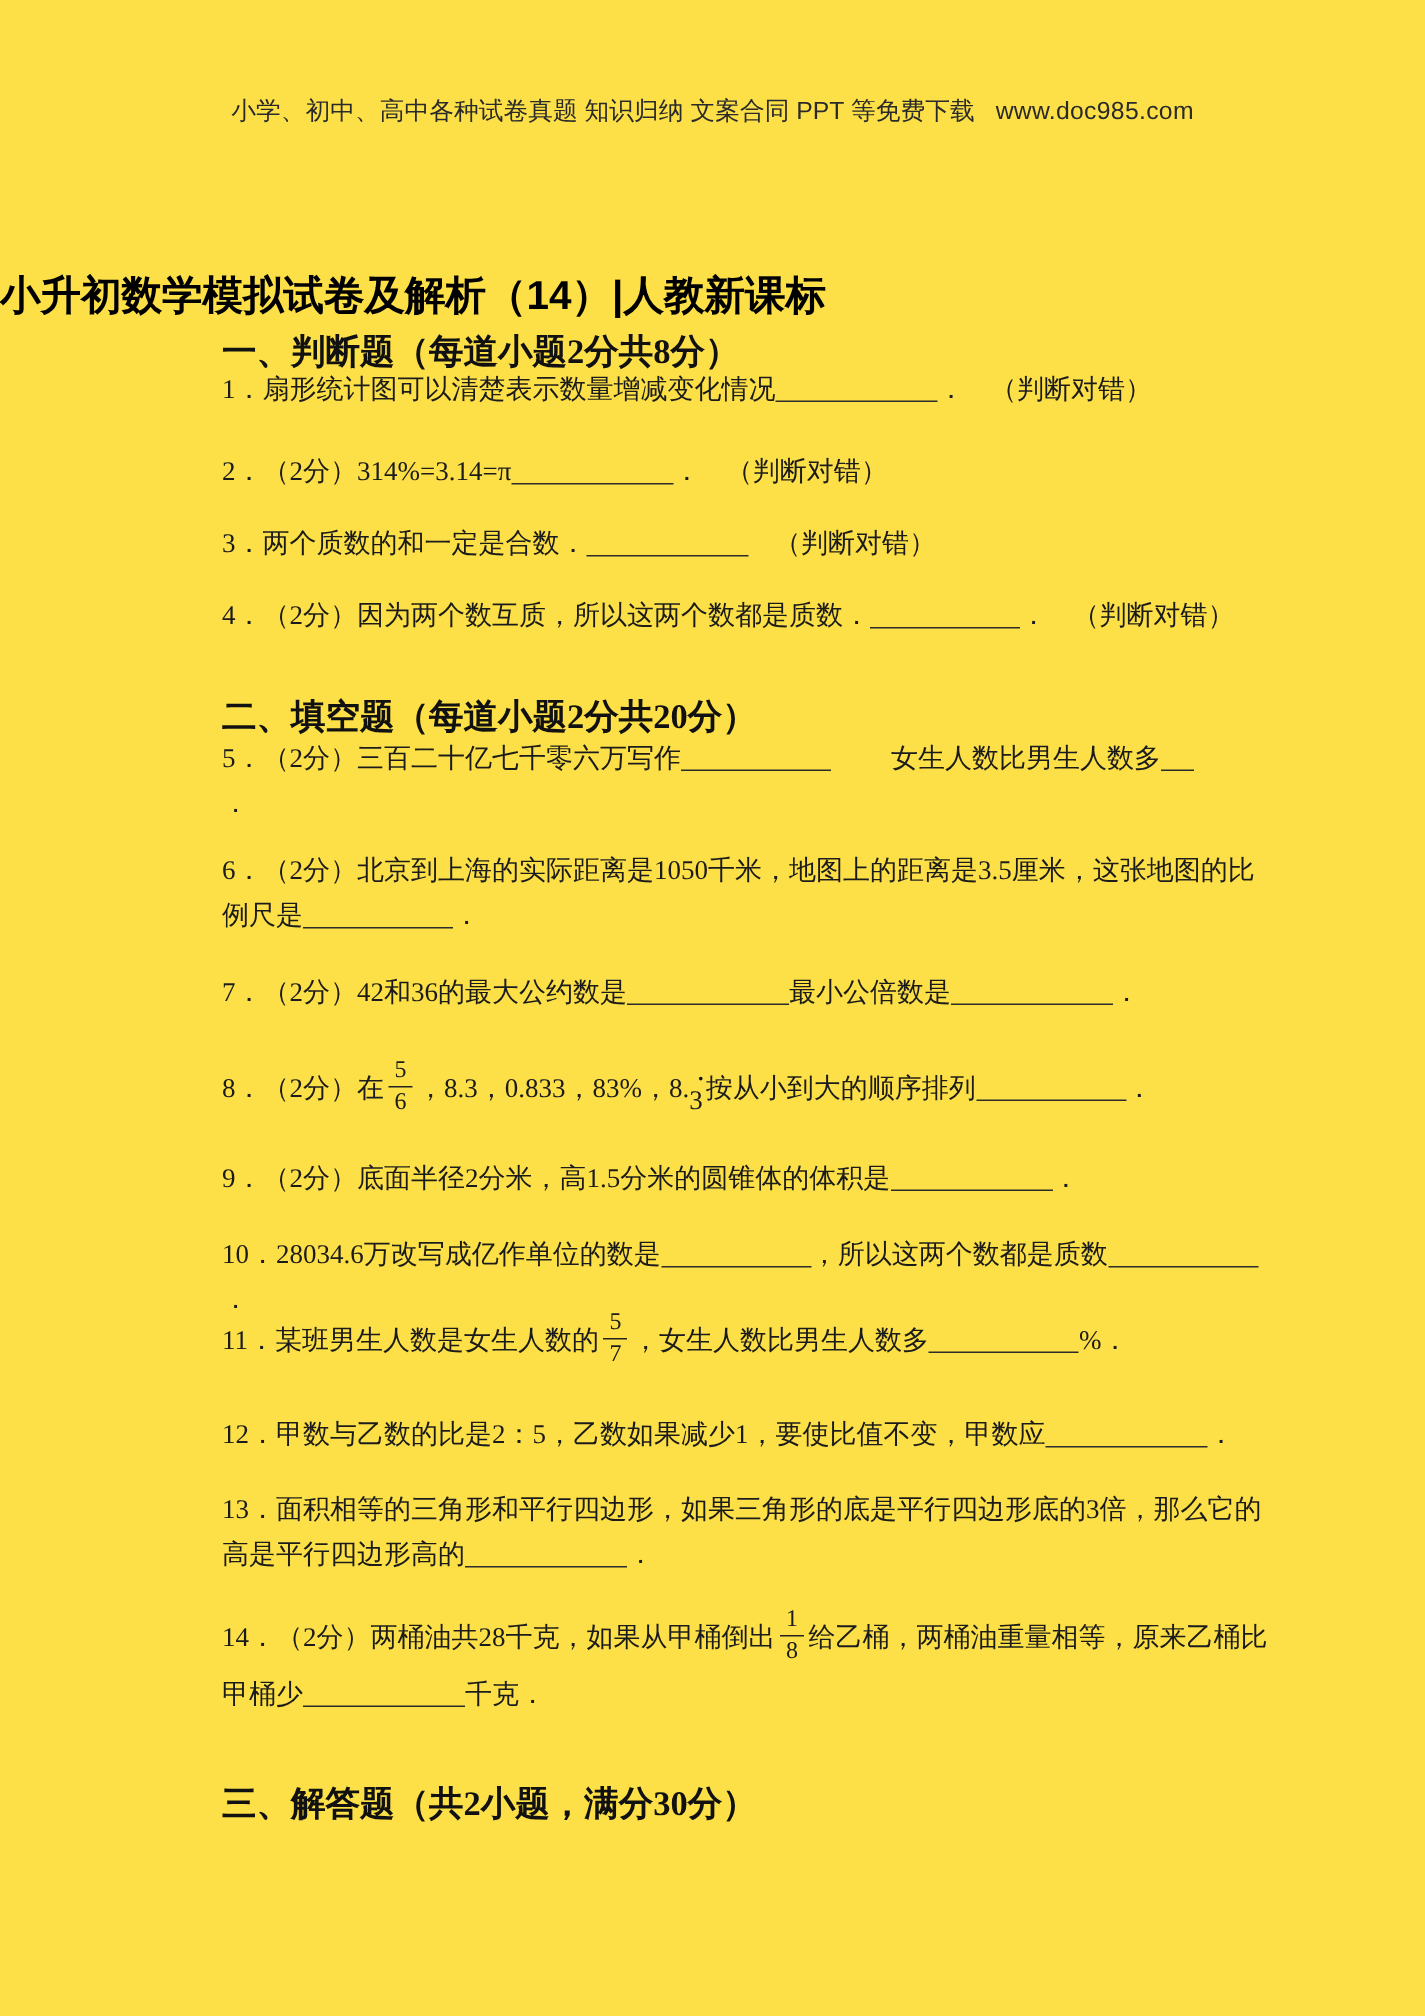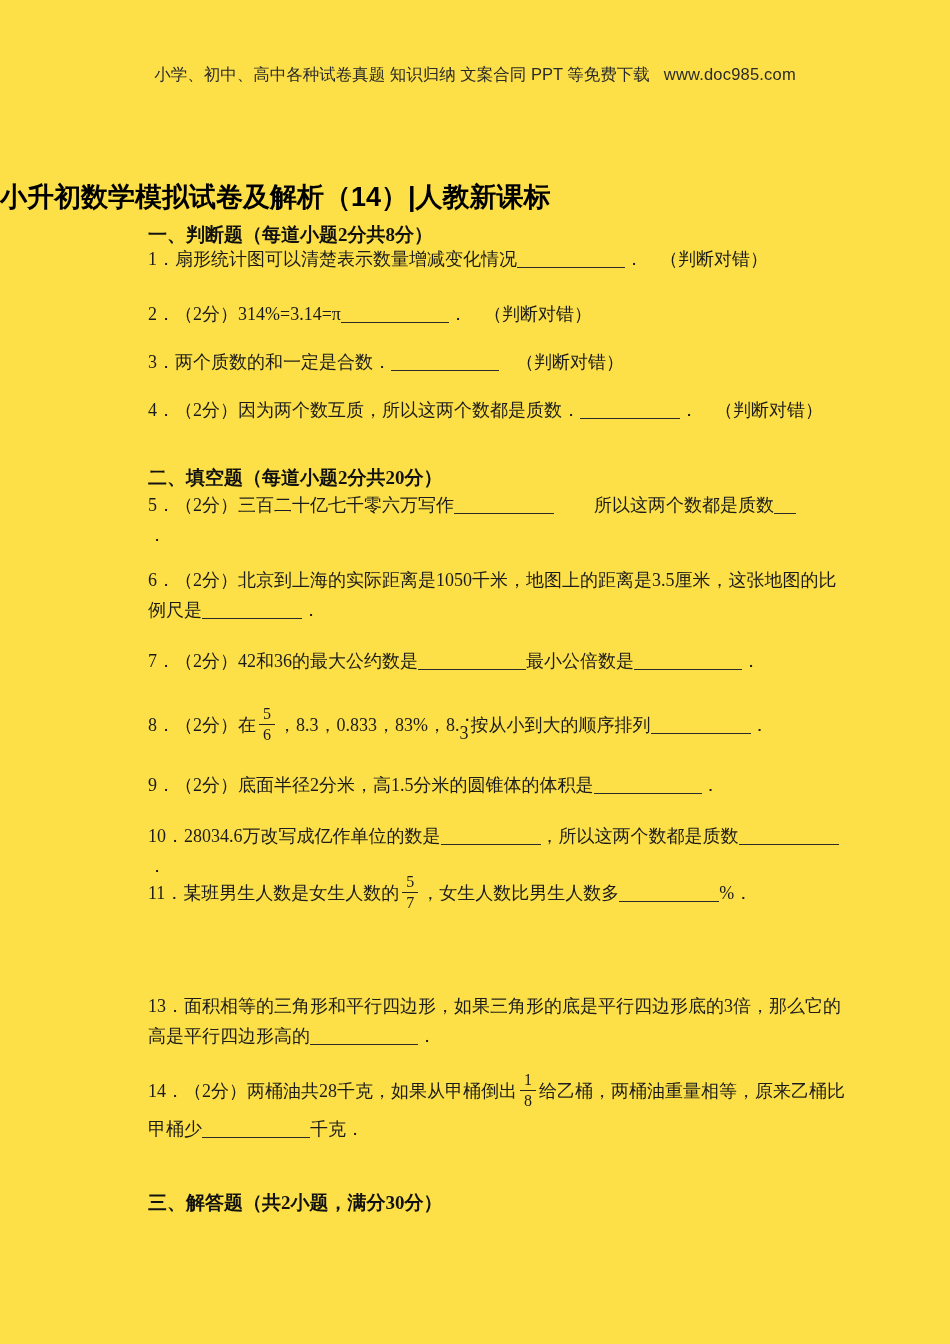--- a/index.html
+++ b/index.html
@@ -15,21 +15,21 @@
     font-size:16.5px; line-height:22px; color:#2a2a2a;
   }
   .header .url { margin-left:14px; letter-spacing:0.2px; }
   .title {
     top:180px; left:0; width:950px; 
     font-family:"Liberation Sans","DejaVu Sans",sans-serif;
     font-weight:700; font-size:27px; line-height:34px; color:#000;
   }
   .sec {
     left:148px; width:700px; font-weight:700;
-    font-size:19px; line-height:26px; color:#111;
+    font-size:23px; line-height:26px; color:#111;
   }
   .q { left:148px; width:700px; font-size:18px; line-height:30px; }
   .tall { line-height:46px; }
   .l2 { line-height:30px; }
   .blank {
     display:inline-block; height:16px; margin-bottom:-3px;
     border-bottom:1.6px solid #2b2b2b; vertical-align:baseline;
   }
   .w108{width:108px;} .w100{width:100px;} .w22{width:22px;}
   .gap40 { display:inline-block; width:40px; }
@@ -75,21 +75,21 @@
   </div>
 
   <div class="abs q" style="top:395px">
     <span>4．（2分）因为两个数互质，所以这两个数都是质数．</span><span class="blank w100"></span><span>．</span><span class="jgap">（判断对错）</span>
   </div>
 
   <div class="abs sec" style="top:465px">二、填空题（每道小题2分共20分）</div>
 
   <div class="abs q" style="top:490px">
     <div>
-      <span>5．（2分）三百二十亿七千零六万写作</span><span class="blank w100"></span><span class="gap40"></span><span>所以这两个数都是质数</span><span class="blank w22"></span>
+      <span>5．（2分）三百二十亿七千零六万写作</span><span class="blank w100"></span><span class="gap40"></span><span>女生人数比男生人数多</span><span class="blank w22"></span>
     </div>
     <div>
       <span>．</span>
     </div>
   </div>
 
   <div class="abs q" style="top:565px">
     <span>6．（2分）北京到上海的实际距离是1050千米，地图上的距离是3.5厘米，这张地图的比</span><br>
     <span>例尺是</span><span class="blank w100"></span><span>．</span>
   </div>
@@ -107,20 +107,23 @@
   </div>
 
   <div class="abs q" style="top:821px">
     <span>10．28034.6万改写成亿作单位的数是</span><span class="blank w100"></span><span>，所以这两个数都是质数</span><span class="blank w100"></span><span>．</span>
   </div>
 
   <div class="abs q tall" style="top:870px">
     <span>11．某班男生人数是女生人数的</span><span class="frac"><span class="fn">5</span><span class="fd">7</span></span><span>，女生人数比男生人数多</span><span class="blank w100"></span><span>%．</span>
   </div>
 
+  <div class="abs q" style="top:941px">
+    <span>12．甲数与乙数的比是2：5，乙数如果减少1，要使比值不变，甲数应</span><span class="blank w108"></span><span>．</span>
+  </div>
 
   <div class="abs q" style="top:991px">
     <span>13．面积相等的三角形和平行四边形，如果三角形的底是平行四边形底的3倍，那么它的</span><br>
     <span>高是平行四边形高的</span><span class="blank w108"></span><span>．</span>
   </div>
 
   <div class="abs q" style="top:1068px">
     <div class="tall">
       <span>14．（2分）两桶油共28千克，如果从甲桶倒出</span><span class="frac"><span class="fn">1</span><span class="fd">8</span></span><span>给乙桶，两桶油重量相等，原来乙桶比</span>
     </div>

